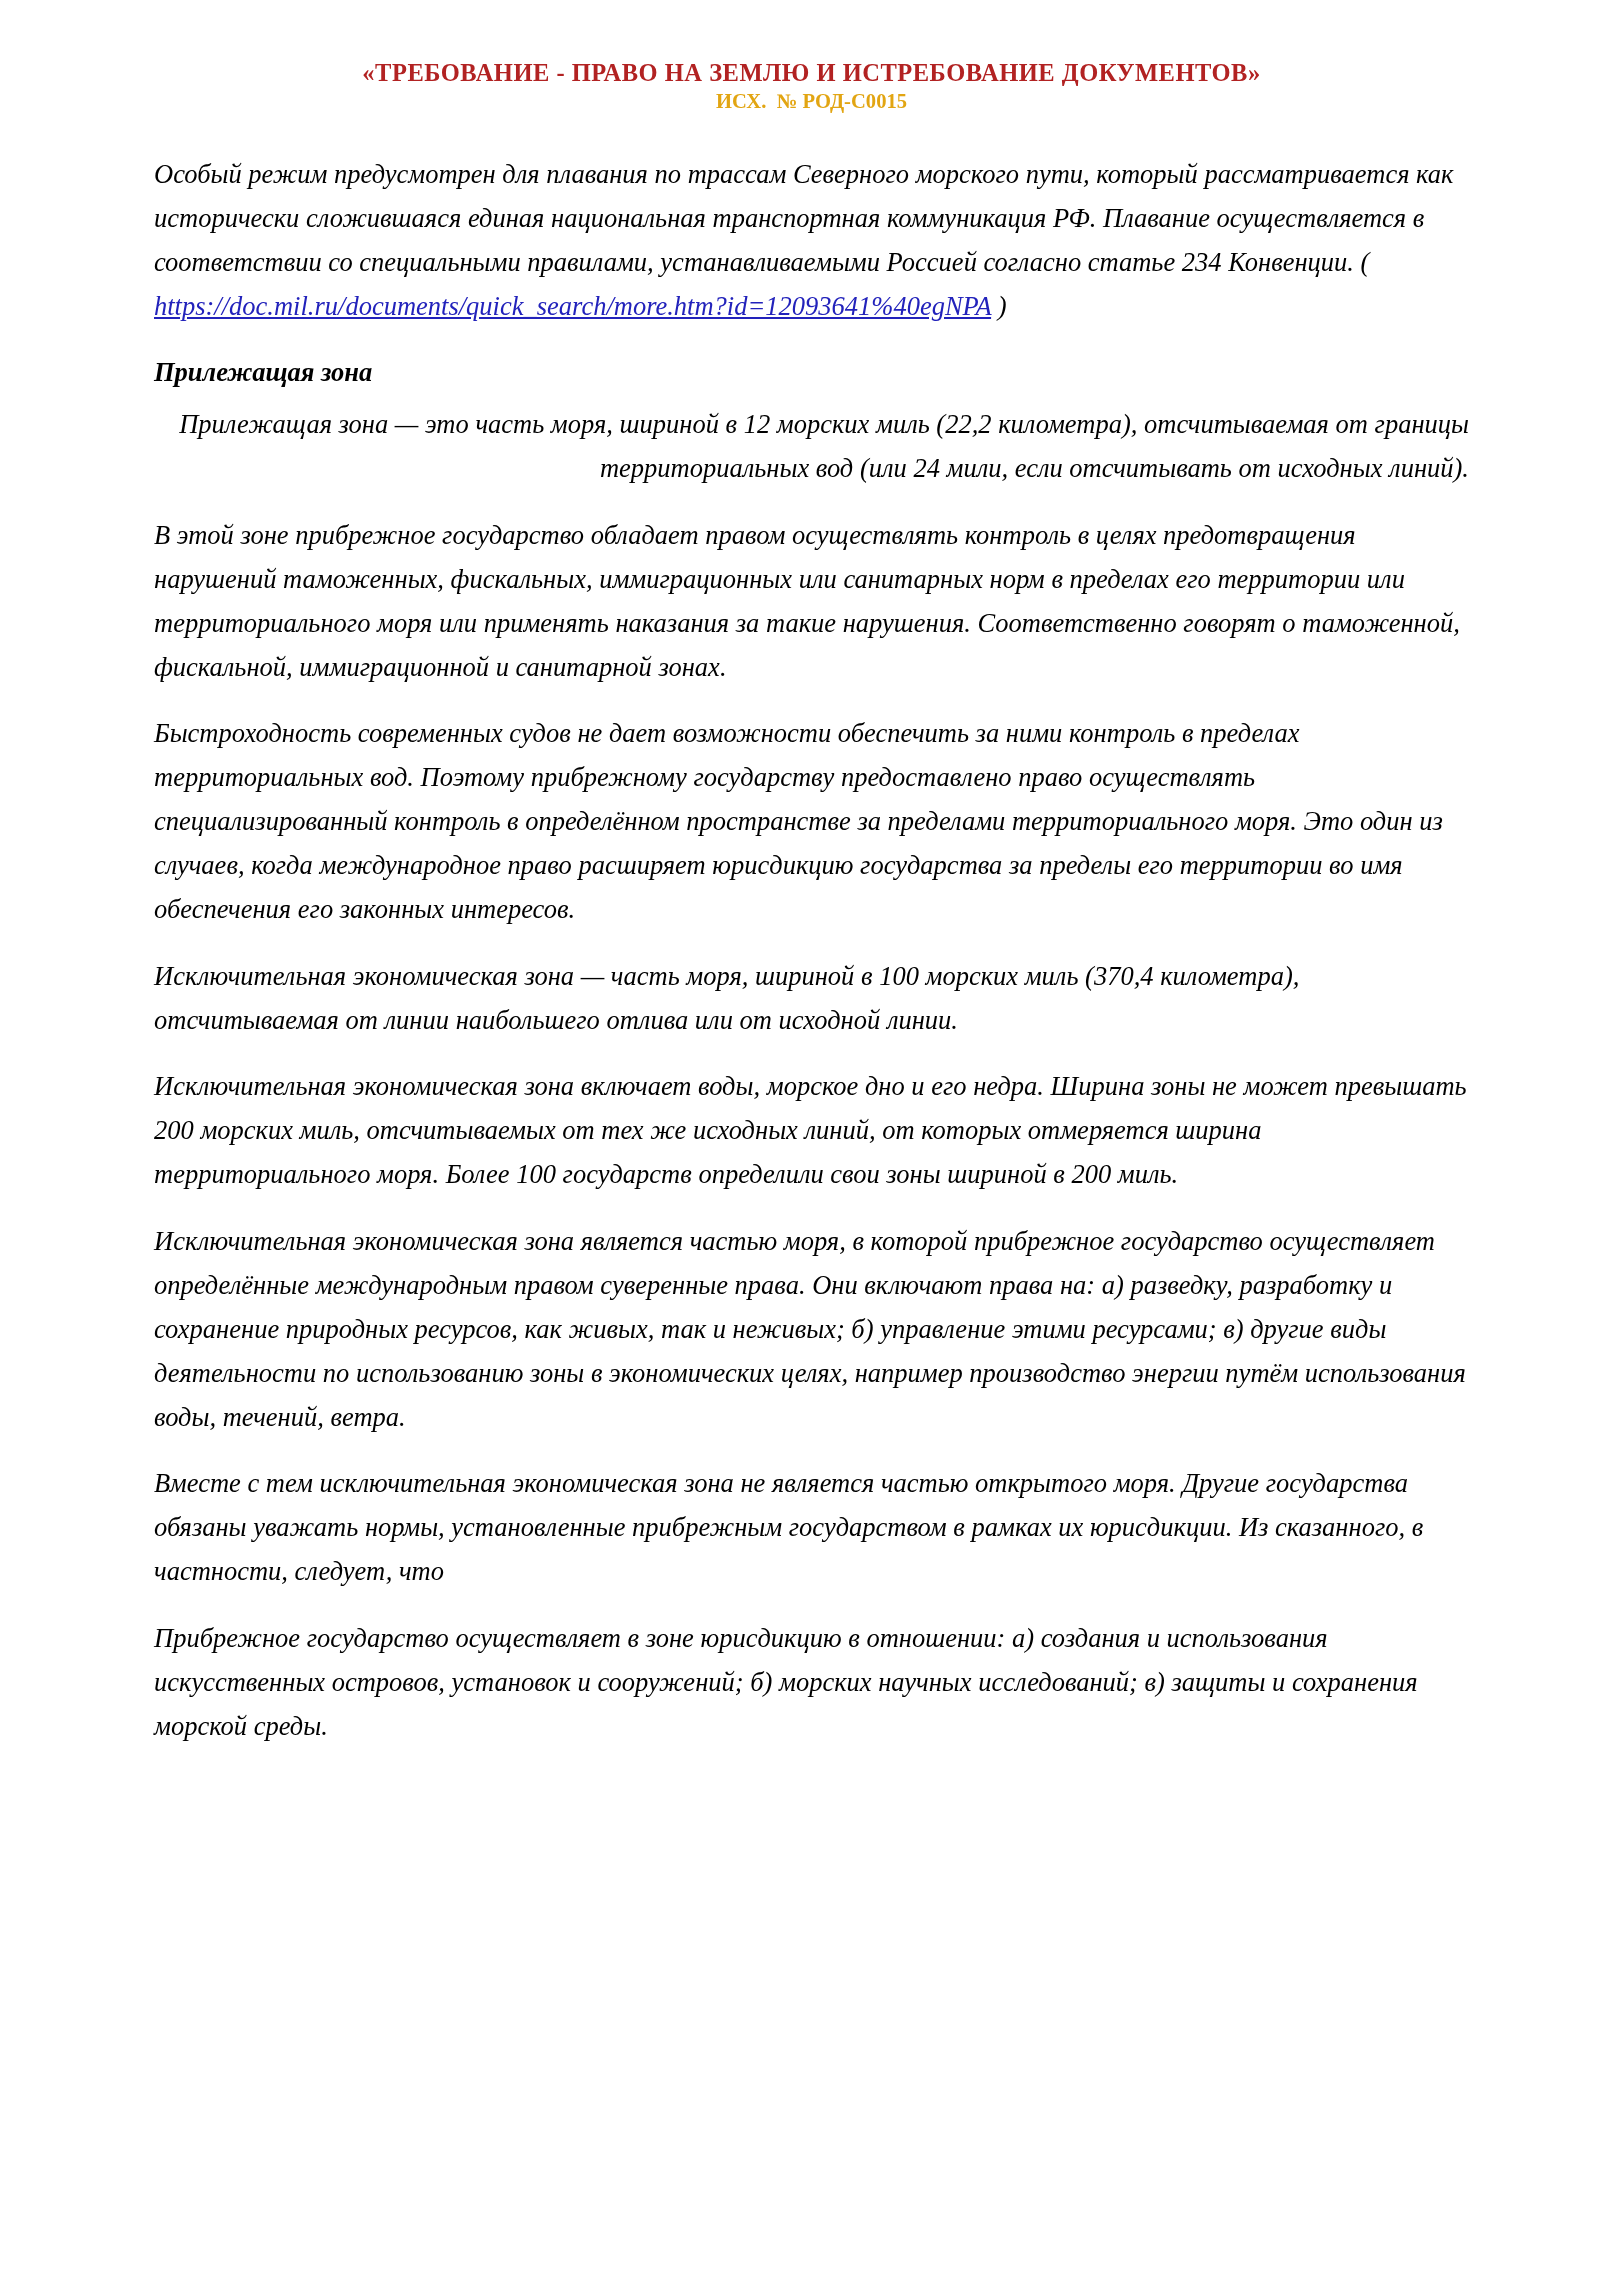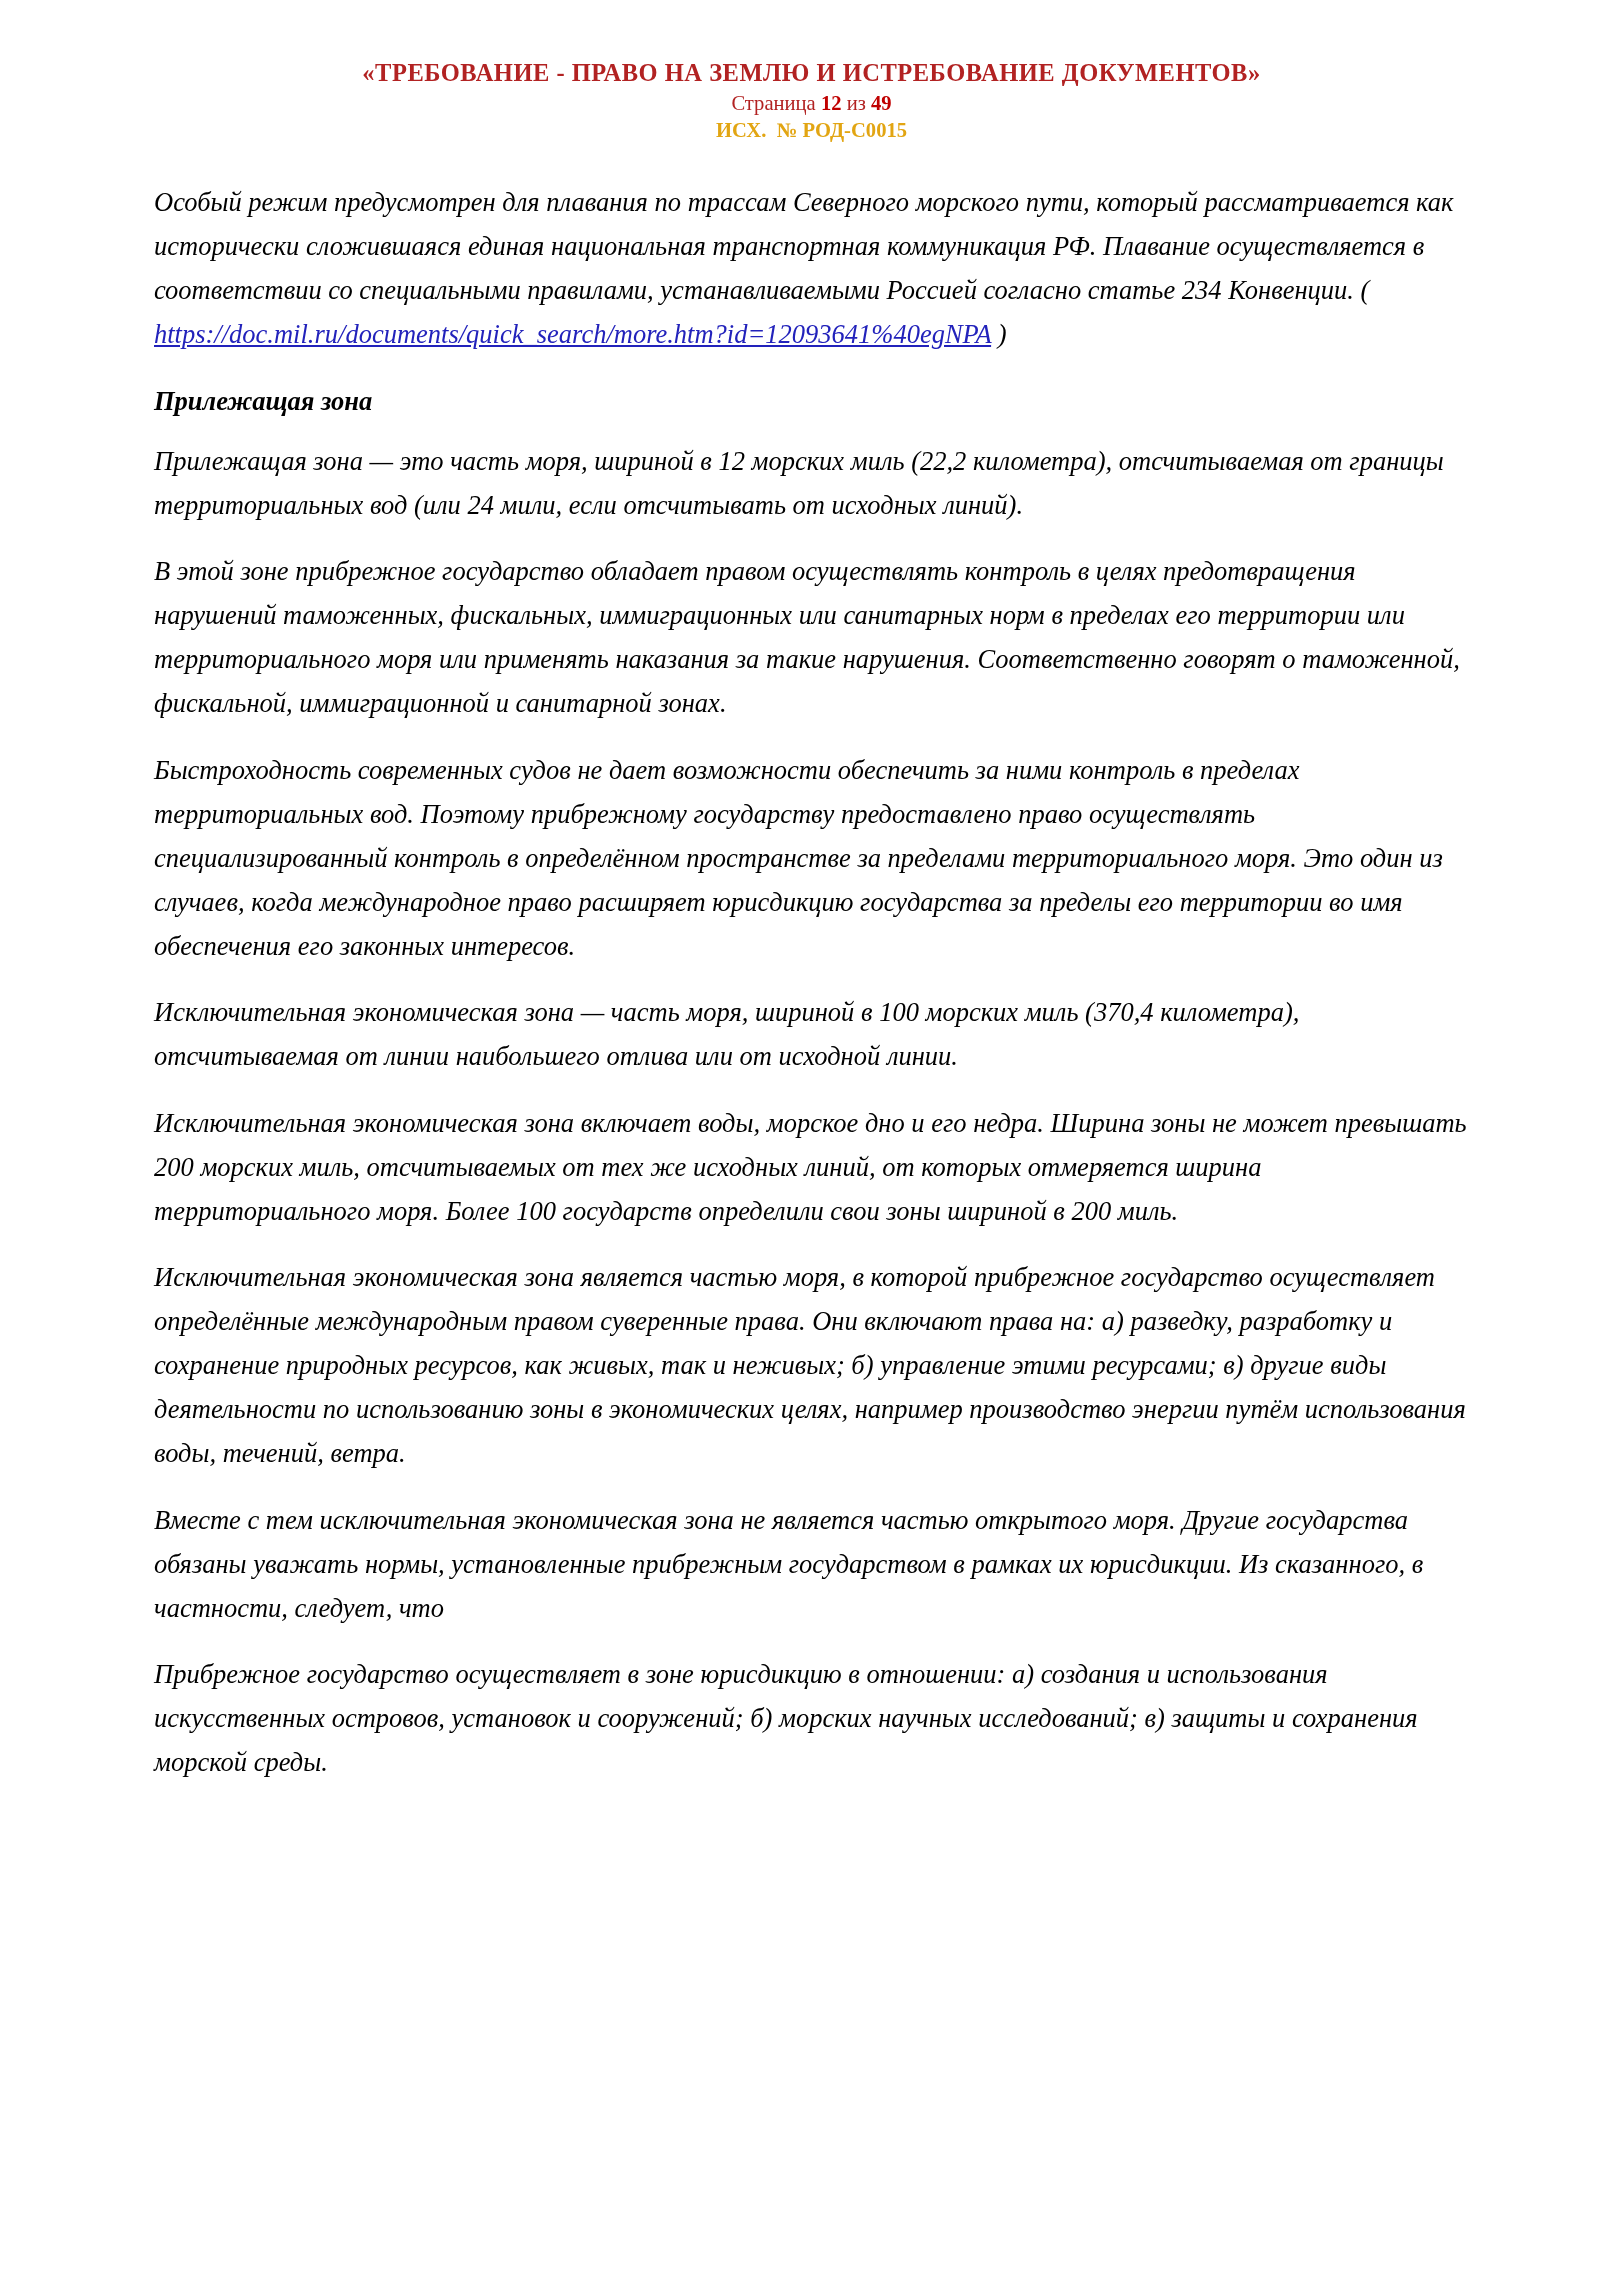--- a/index.html
+++ b/index.html
@@ -49,35 +49,34 @@
     max-width: 1318px;
   }
   .para { margin: 0 0 22.5px 0; }
   .heading {
     font-size: 26.5px;
     font-weight: bold;
     font-style: italic;
     margin: 8px 0 0 0;
     line-height: 44px;
   }
-  .heading + .para { margin-top: 16px; }
+  .heading + .para { margin-top: 8px; text-align: right; }
   .doc-link {
     color: var(--link-blue, #2222BB);
     text-decoration: underline;
     cursor: pointer;
   }
 </style>
 </head>
 <body>
 
 <div class="page">
 
   <header class="doc-header">
     <div class="doc-title">«ТРЕБОВАНИЕ - ПРАВО НА ЗЕМЛЮ И ИСТРЕБОВАНИЕ ДОКУМЕНТОВ»</div>
-    <div class="page-indicator"><span>Страница</span> <span class="num">12</span> <span>из</span> <span class="num">49</span></div>
     <div class="ref-number">ИСХ.  № РОД-С0015</div>
   </header>
 
   <main class="doc-body">
 
     <p class="para"><span>Особый режим предусмотрен для плавания по трассам Северного морского пути, который рассматривается как исторически сложившаяся единая национальная транспортная коммуникация РФ. Плавание осуществляется в соответствии со специальными правилами, устанавливаемыми Россией согласно статье 234 Конвенции. ( </span><a class="doc-link" href="#">https://doc.mil.ru/documents/quick_search/more.htm?id=12093641%40egNPA</a><span> )</span></p>
 
     <h2 class="heading">Прилежащая зона</h2>
     <p class="para">Прилежащая зона — это часть моря, шириной в 12 морских миль (22,2 километра), отсчитываемая от границы территориальных вод (или 24 мили, если отсчитывать от исходных линий).</p>
 

